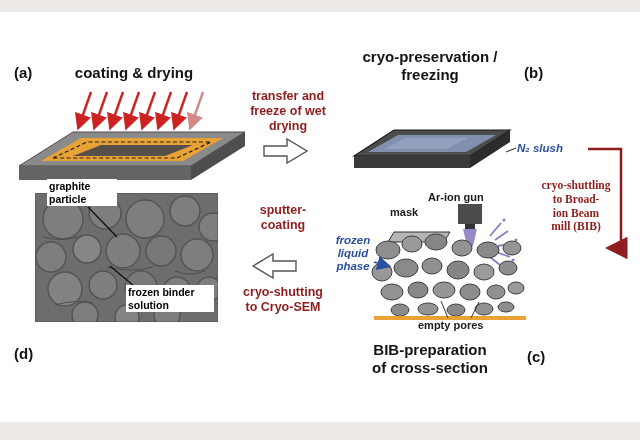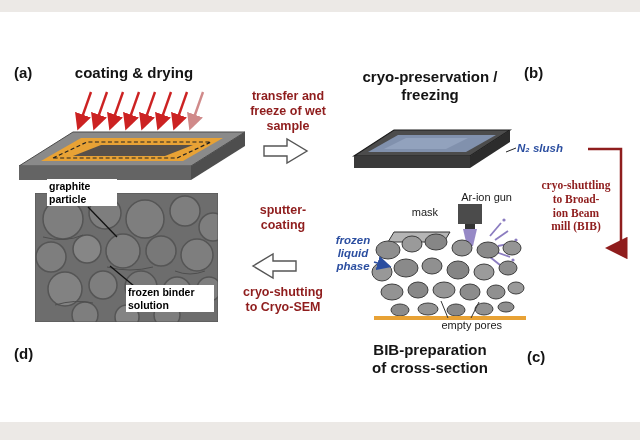--- a/index.html
+++ b/index.html
@@ -7,21 +7,21 @@
   .canvas{position:relative;width:640px;height:440px;background:#ffffff;overflow:hidden;}
   .band{position:absolute;left:0;width:640px;background:#ece9e6;z-index:0;}
   svg.illus{position:absolute;z-index:1;}
   svg.overlay{position:absolute;z-index:2;pointer-events:none;}
   .t{position:absolute;z-index:3;white-space:pre-line;color:#141414;}
   .plabel{font-size:15px;font-weight:bold;}
   .ptitle{font-size:15px;font-weight:bold;text-align:center;line-height:1.18;}
   .transfer{font-size:12.5px;font-weight:bold;text-align:center;line-height:1.2;color:var(--transfer-red,#8f1d1d);}
   .transfer.small{font-size:11.5px;font-family:Liberation Serif, serif;}
   .blab{font-size:11.5px;font-weight:bold;text-align:center;line-height:1.15;color:var(--annotation-blue,#2b4ea0);font-style:italic;}
-  .slab{font-size:11px;font-weight:normal;text-align:right;line-height:1.15;color:#1a1a1a;}
+  .slab{font-size:11px;font-weight:bold;text-align:left;line-height:1.15;color:#1a1a1a;}
   .photobox{position:absolute;z-index:4;background:#ffffff;font-size:10.5px;font-weight:bold;line-height:1.2;white-space:pre-line;padding:1px 2px;color:#000;}
 </style>
 </head>
 <body>
 
 <div class="canvas">
 
   <div class="band" style="top:0;height:12px"></div>
   <div class="band" style="top:422px;height:18px"></div>
 
@@ -50,26 +50,26 @@
       <line x1="124" y1="8" x2="112" y2="42" marker-end="url(#mslab)"></line>
       <line x1="140" y1="8" x2="128" y2="42" marker-end="url(#mslab)"></line>
       <line x1="156" y1="8" x2="144" y2="42" marker-end="url(#mslab)"></line>
       <line x1="172" y1="8" x2="160" y2="42" marker-end="url(#mslab)"></line>
     </g>
     <line x1="188" y1="8" x2="176" y2="42" stroke="#d08a8a" stroke-width="2.4" marker-end="url(#mslab2)"></line>
   </svg>
 
   <div class="t transfer" style="left:242px;top:89px;width:92px">transfer and
 freeze of wet
-sample</div>
+drying</div>
   <svg class="illus" style="left:263px;top:136px;z-index:2" width="46" height="30" viewBox="0 0 46 30">
     <polygon points="1,10 24,10 24,3 44,15 24,27 24,20 1,20" fill="#ffffff" stroke="#555555" stroke-width="1.4"></polygon>
   </svg>
 
-  <div class="t ptitle" style="left:345px;top:68px;width:170px">cryo-preservation /
+  <div class="t ptitle" style="left:345px;top:48px;width:170px">cryo-preservation /
 freezing</div>
   <div class="t plabel" style="left:524px;top:64px">(b)</div>
 
   <svg class="illus" style="left:350px;top:122px" width="165" height="55" viewBox="0 0 165 55">
     <polygon points="4,34 44,8 160,8 120,34" fill="#4c4c4c" stroke="#1b1b1b" stroke-width="1.2"></polygon>
     <polygon points="18,30 48,13 146,13 116,30" fill="#8191ad"></polygon>
     <polygon points="34,27 56,16 118,16 96,27" fill="#95a5bf" opacity="0.85"></polygon>
     <polygon points="4,34 120,34 120,46 4,46" fill="#3a3a3a"></polygon>
     <polygon points="120,34 160,8 160,20 120,46" fill="#2c2c2c"></polygon>
   </svg>

